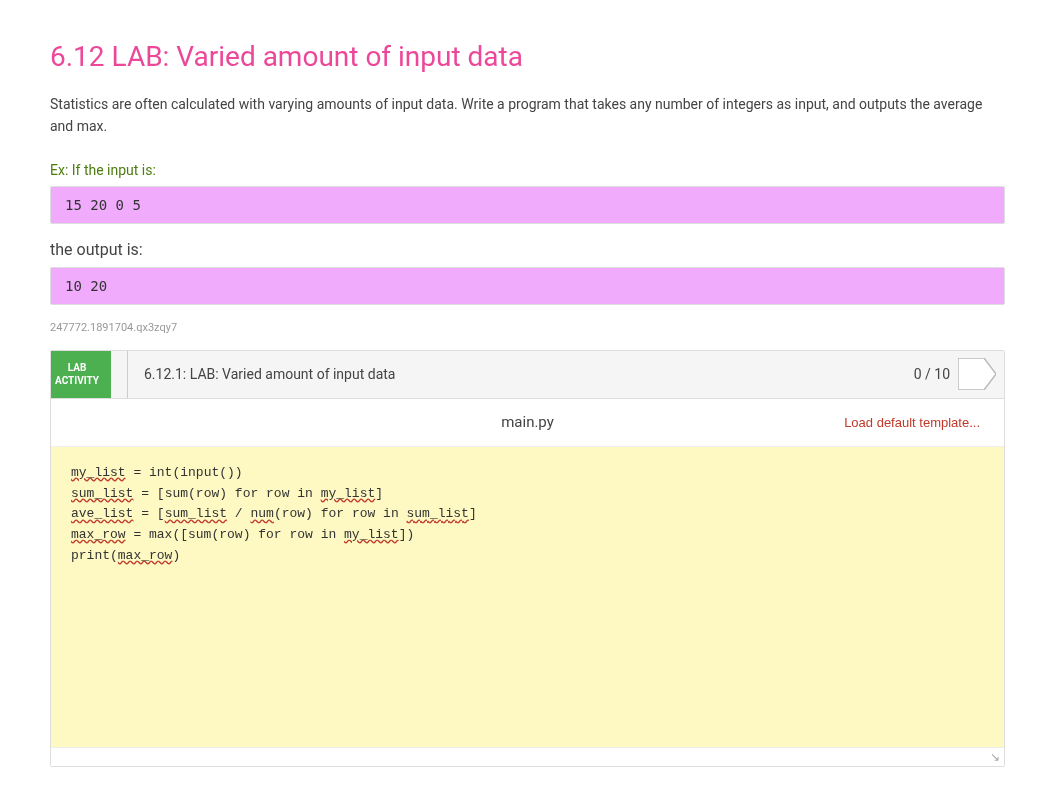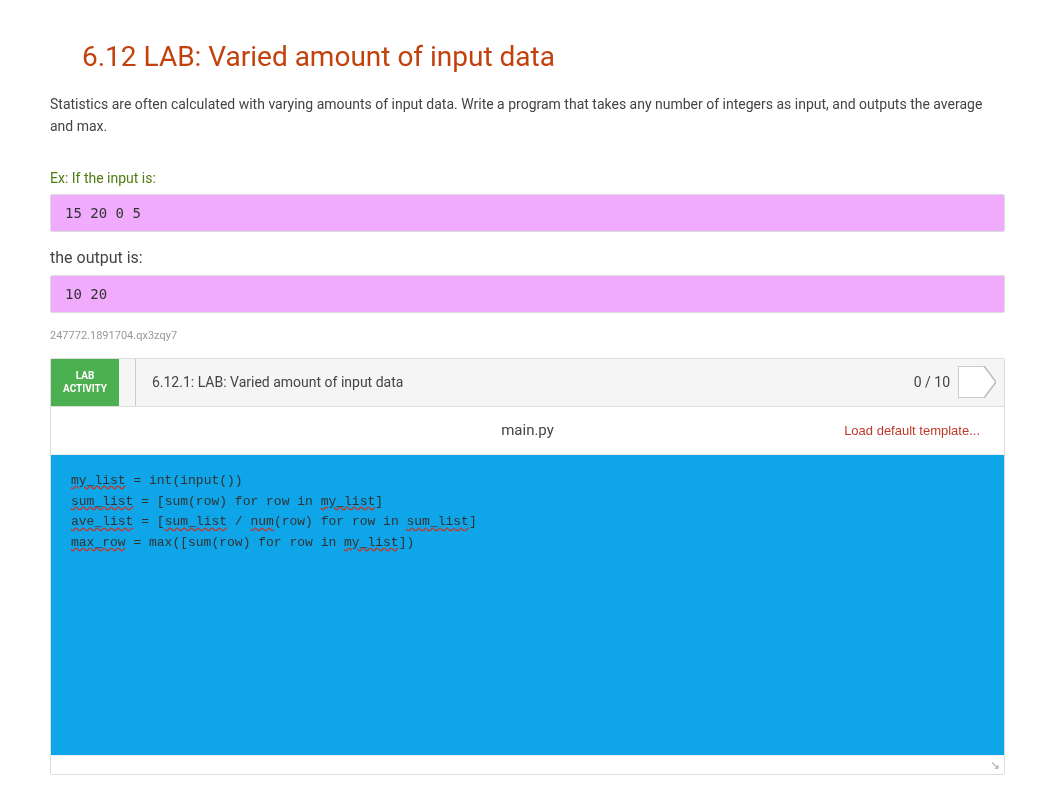--- a/index.html
+++ b/index.html
@@ -11,29 +11,28 @@
       font-family: 'Roboto', Arial, sans-serif;
       font-size: 14px;
       color: #333;
       background: #fff;
       padding: 40px 50px;
       max-width: 1055px;
     }
     .page-title {
       font-size: 28px;
       font-weight: 400;
-      color: #c2410c;
+      color: #ec4899;
       margin-bottom: 20px;
-      margin-left: 32px;
     }
     .description {
       font-size: 14px;
       color: #444;
       line-height: 1.6;
-      margin-bottom: 32px;
+      margin-bottom: 24px;
     }
     .ex-label {
       font-size: 14px;
       color: #4d7c0f;
       margin-bottom: 8px;
     }
     .code-box {
       border: 1px solid #ddd;
       background: #f0abfc;
       padding: 10px 14px;
@@ -65,21 +64,21 @@
       background: #f5f5f5;
       border-bottom: 1px solid #ddd;
       padding: 0;
       height: 48px;
     }
     .lab-activity-badge {
       background: #4CAF50;
       color: #fff;
       font-size: 10px;
       font-weight: 700;
-      padding: 4px 12px;
+      padding: 4px 4px;
       line-height: 1.3;
       text-align: center;
       height: 100%;
       display: flex;
       align-items: center;
       justify-content: flex-start;
       min-width: 60px;
     }
     .lab-activity-divider {
       width: 1px;
@@ -134,21 +133,21 @@
       border: none;
       padding: 4px 8px;
     }
     .code-editor {
       font-family: 'Courier New', Courier, monospace;
       font-size: 13px;
       color: #333;
       padding: 16px 20px;
       line-height: 1.6;
       min-height: 300px;
-      background: #0ea5e9;
+      background: #fef9c3;
     }
     .code-line {
       display: block;
       white-space: pre;
     }
     .code-underline {
       text-decoration: underline;
       text-decoration-color: #c0392b;
       text-decoration-style: wavy;
     }
@@ -207,17 +206,18 @@
       <div style="flex:1; display:flex; justify-content:flex-end;">
         <button class="load-template-btn">Load default template...</button>
       </div>
     </div>
 
     <div class="code-editor">
       <span class="code-line"><span class="code-underline">my_list</span> = <span class="code-builtin">int</span>(input())</span>
       <span class="code-line"><span class="code-underline">sum_list</span> = [sum(row) for row in <span class="code-underline">my_list</span>]</span>
       <span class="code-line"><span class="code-underline">ave_list</span> = [<span class="code-underline">sum_list</span> / <span class="code-underline">num</span>(row) for row in <span class="code-underline">sum_list</span>]</span>
       <span class="code-line"><span class="code-underline">max_row</span> = max([sum(row) for row in <span class="code-underline">my_list</span>])</span>
+      <span class="code-line">print(<span class="code-underline">max_row</span>)</span>
     </div>
 
     <div class="resize-handle">↘</div>
   </div>
 </div>
 
 </body></html>

